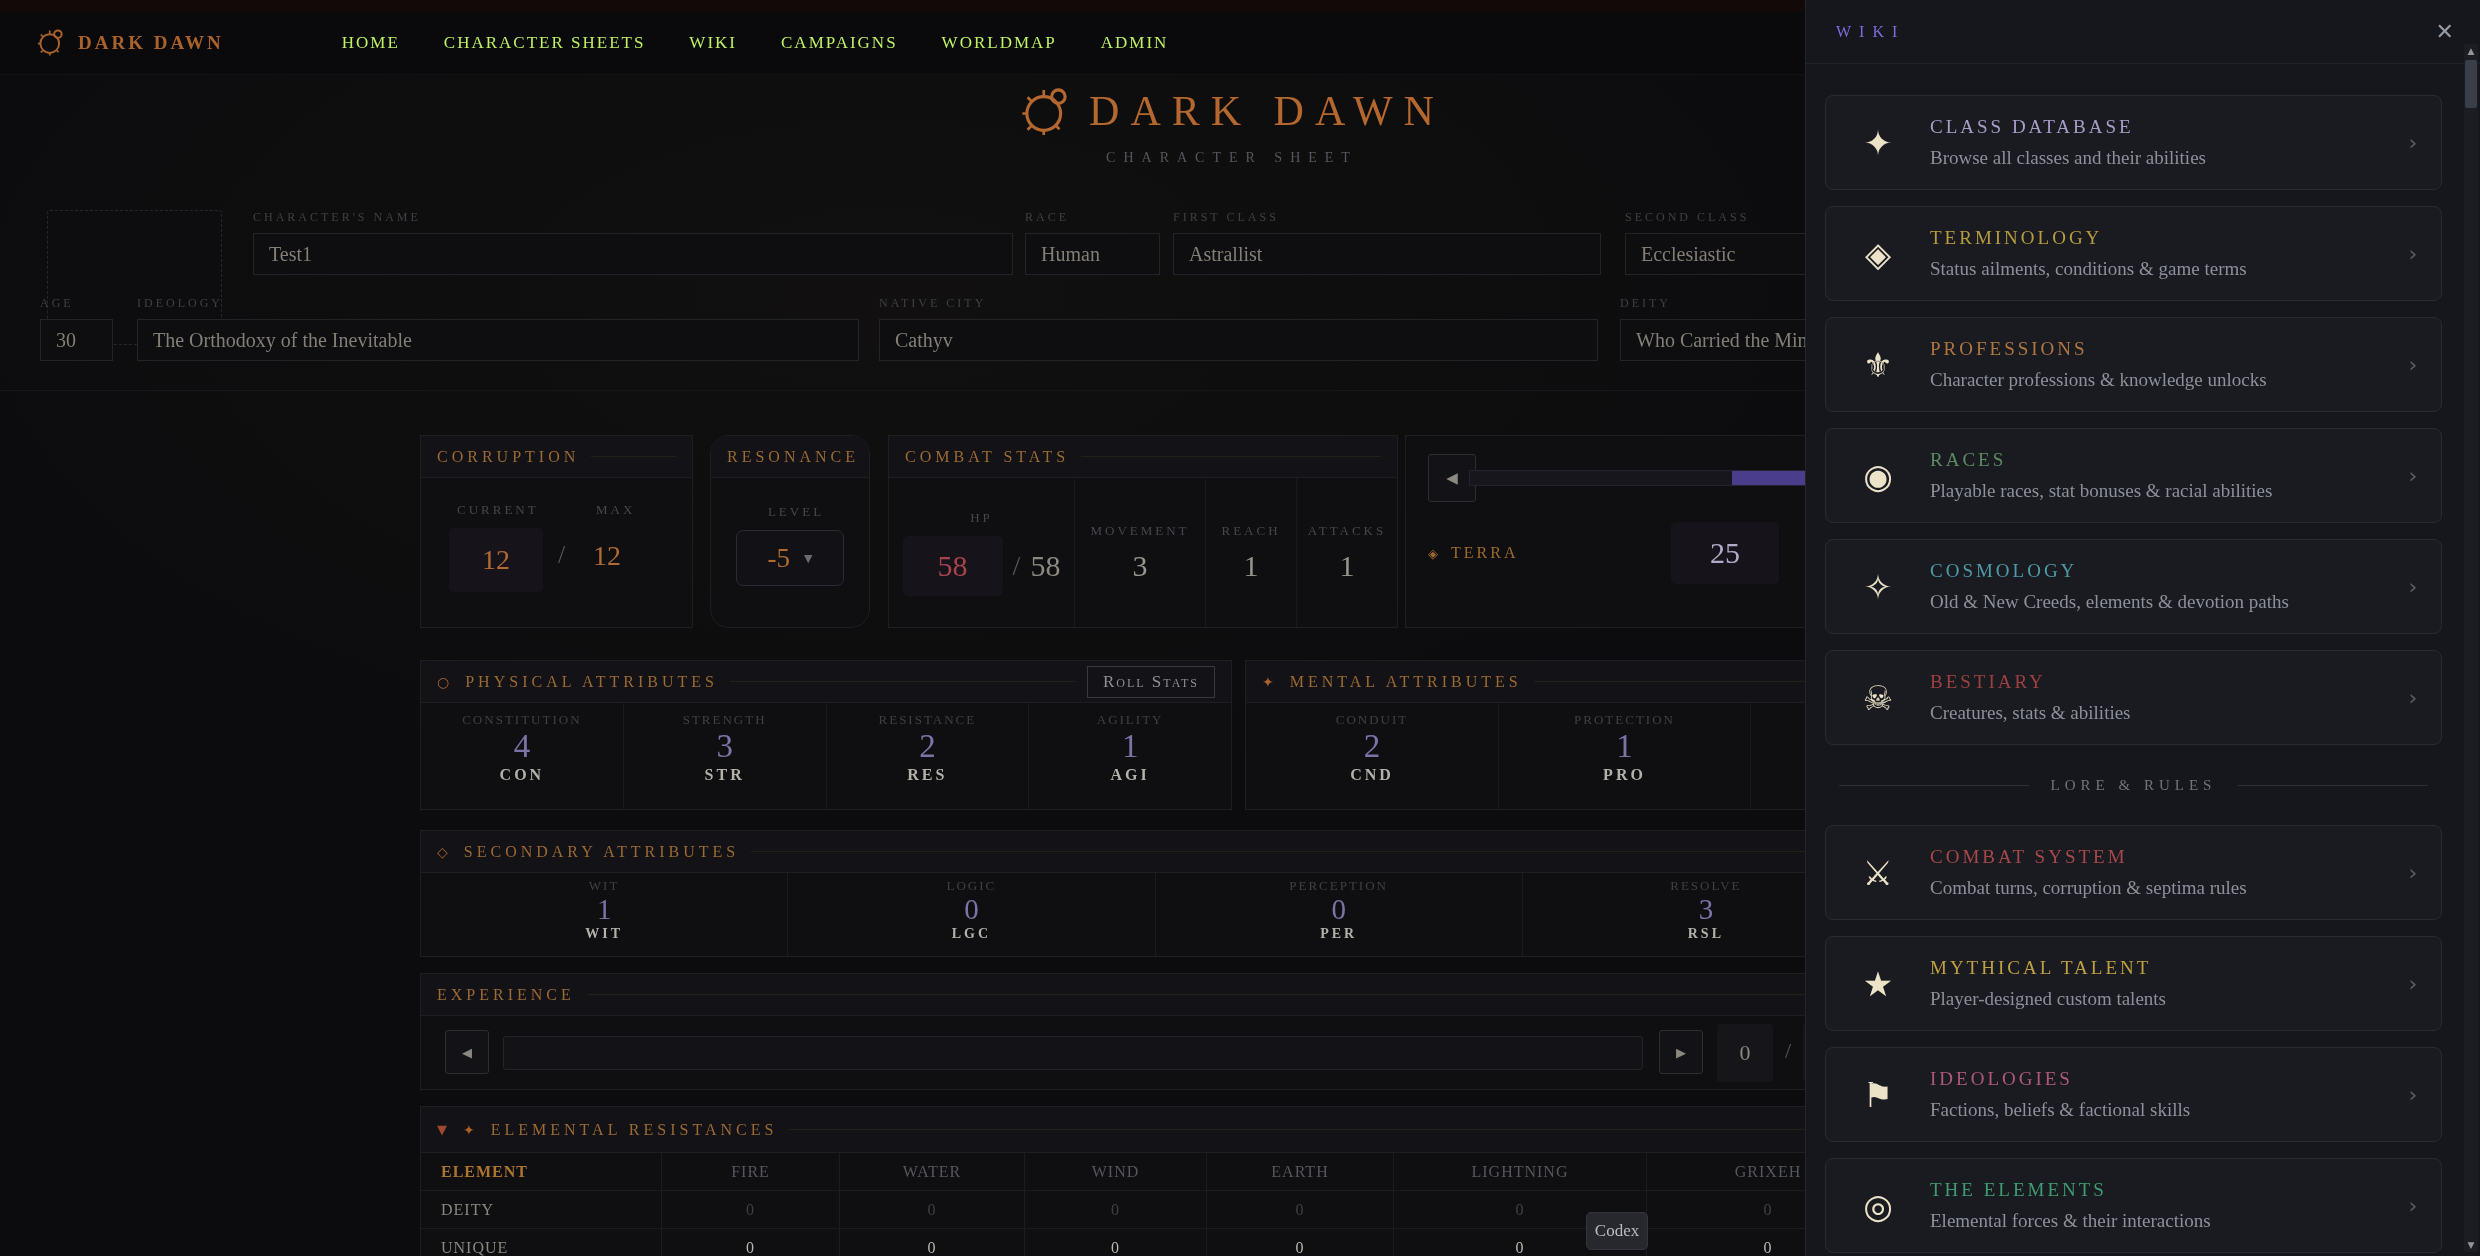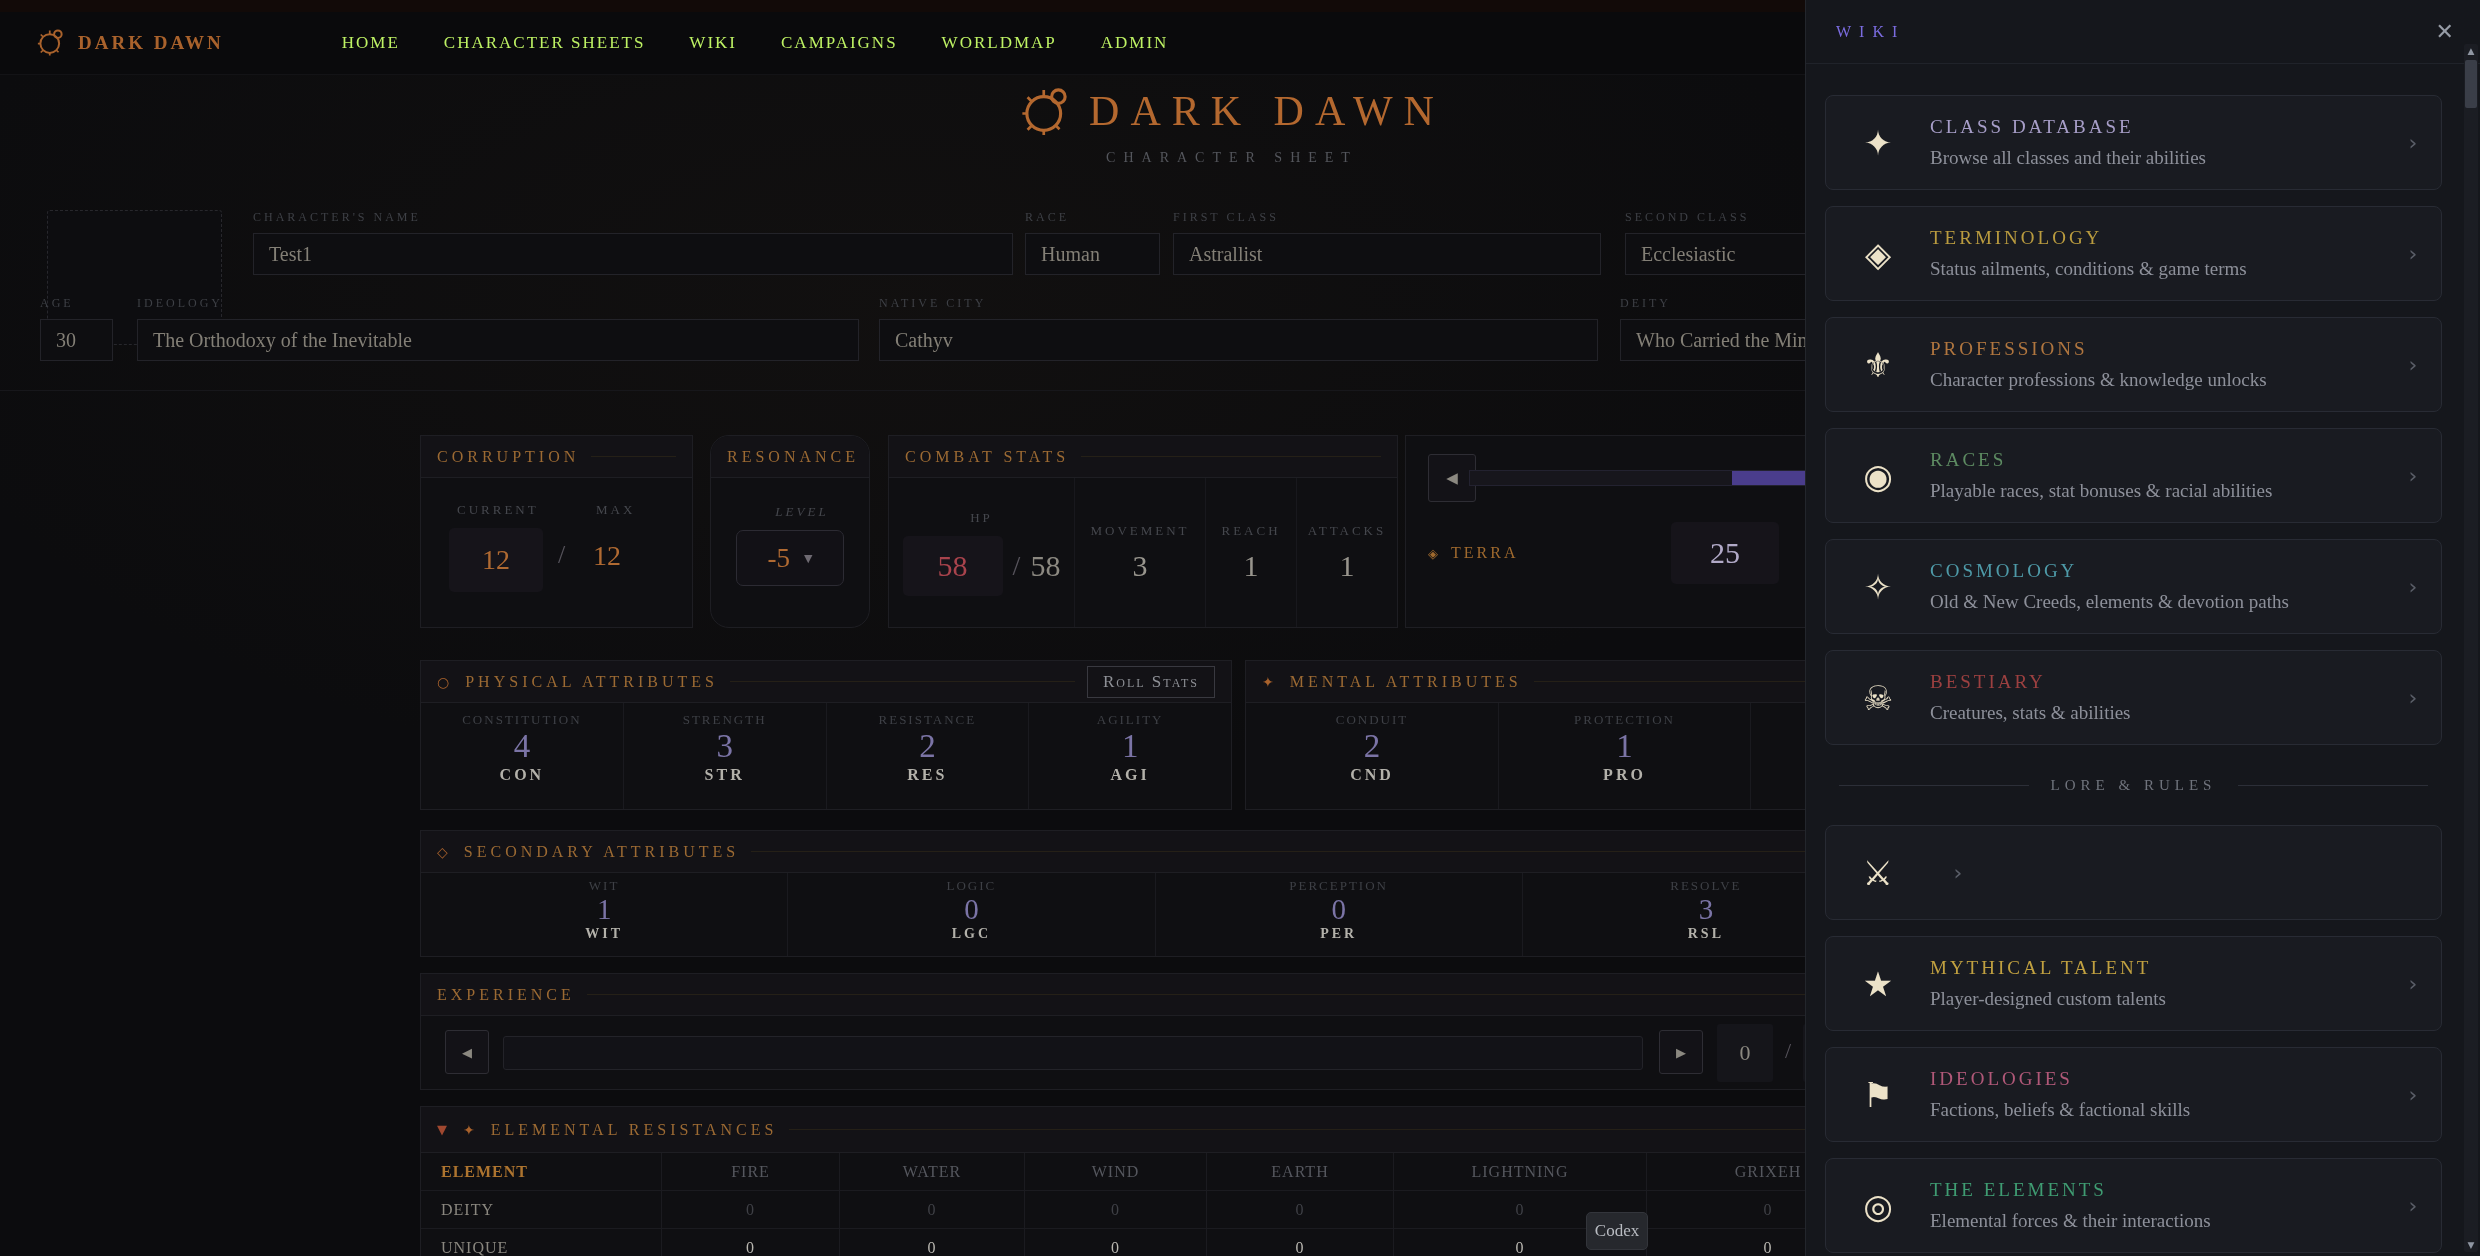--- a/index.html
+++ b/index.html
@@ -47,21 +47,21 @@
   .num-box { background:#16141a; border-radius:5px; display:flex; align-items:center; justify-content:center; }
   .corr-cur-label { position:absolute; left:36px; top:24px; }
   .corr-max-label { position:absolute; left:175px; top:24px; }
   .corr-box { position:absolute; left:28px; top:50px; width:94px; height:64px; cursor:text; }
   .corr-num { font-size:28px; }
   .corr-slash { position:absolute; left:137px; top:62px; font-size:26px; color:#56535b; }
   .corr-max { position:absolute; left:172px; top:62px; font-size:28px; }
 
   
   .reso-body { position:relative; height:150px; text-align:center; }
-  .reso-label { position:absolute; left:12px; width:100%; top:26px;font-style:italic; }
+  .reso-label { position:absolute; left:6px; width:100%; top:26px; }
   .reso-select { position:absolute; left:25px; top:52px; width:108px; height:56px;
                  border:1px solid #2c2b33; border-radius:7px; background:#121116;
                  display:flex; align-items:center; justify-content:center; gap:14px; cursor:pointer; }
   .reso-val { color:#b06a32; font-size:27px; }
   .reso-caret { color:#6e6a72; font-size:11px; font-family:"DejaVu Sans",sans-serif; }
 
   
   .cbt-body { display:flex; height:150px; }
   .cbt-cell { display:flex; flex-direction:column; align-items:center; justify-content:center; border-left:1px solid #18181d; }
   .cbt-cell:first-child { border-left:none; }
@@ -520,20 +520,24 @@
       </div>
 
       <div class="wiki-divider">
         <span class="line"></span>
         <span>LORE &amp; RULES</span>
         <span class="line"></span>
       </div>
 
       <div class="wcard">
         <span class="wcard-ico">⚔</span>
+        <span class="wcard-main">
+          <div class="wcard-title" style="color: rgb(168, 72, 72);">COMBAT SYSTEM</div>
+          <div class="wcard-desc">Combat turns, corruption &amp; septima rules</div>
+        </span>
         <span class="wcard-chev">›</span>
       </div>
 
       <div class="wcard">
         <span class="wcard-ico">★</span>
         <span class="wcard-main">
           <div class="wcard-title" style="color: rgb(192, 160, 64);">MYTHICAL TALENT</div>
           <div class="wcard-desc">Player-designed custom talents</div>
         </span>
         <span class="wcard-chev">›</span>

